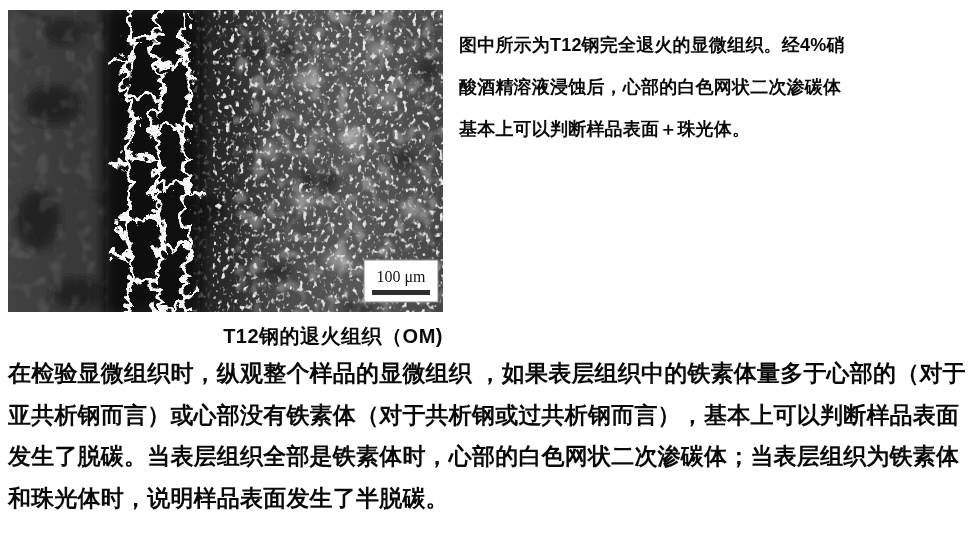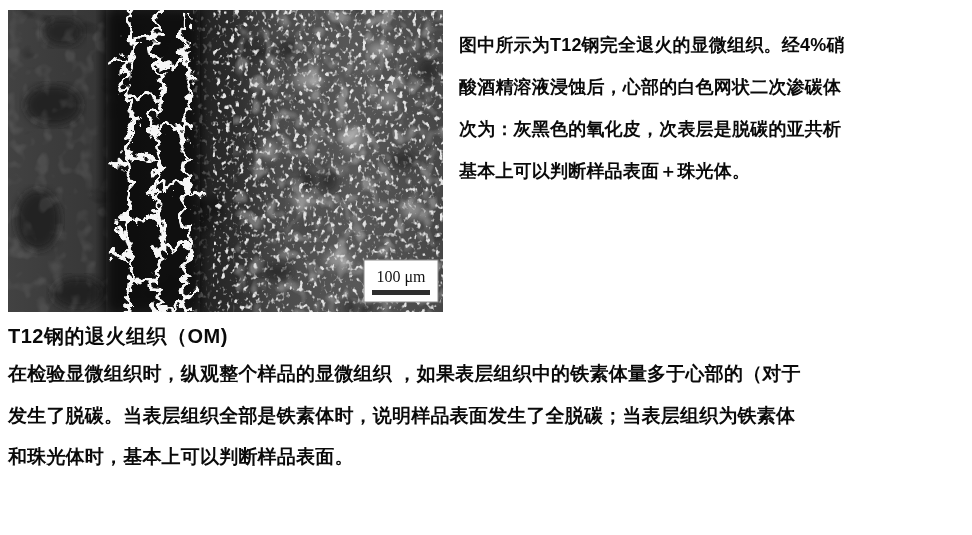--- a/index.html
+++ b/index.html
@@ -13,21 +13,21 @@
   }
   .page { position: absolute; inset: 0; background: #ffffff; }
 
   .figure-block {
     position: absolute; left: 8px; top: 10px; width: 435px;
   }
   .figure-block svg { display: block; }
   .figure-caption {
     margin-top: 11px;
     width: 100%;
-    text-align: left;
+    text-align: right;
     font-size: 20px;
     font-weight: 700;
     letter-spacing: 0.5px;
     white-space: nowrap;
   }
 
   .right-text {
     position: absolute; left: 459px; top: 24px; width: 512px;
   }
   .right-text .tline {
@@ -35,21 +35,21 @@
     font-weight: 700;
     line-height: 42px;
     white-space: nowrap;
     letter-spacing: 0.2px;
   }
 
   .bottom-text {
     position: absolute; left: 8px; top: 353px; width: 960px;
   }
   .bottom-text .tline {
-    font-size: 19px;
+    font-size: 23px;
     font-weight: 700;
     line-height: 41.5px;
     white-space: nowrap;
     letter-spacing: 0.2px;
   }
 </style>
 </head>
 <body>
 
 <div class="page">
@@ -186,23 +186,23 @@
         <rect x="364" y="280" width="58" height="5" fill="#2e2e2e"></rect>
       </g>
     </svg>
 
     <div class="figure-caption">T12钢的退火组织（OM)</div>
   </div>
 
   <div class="right-text">
     <div class="tline">图中所示为T12钢完全退火的显微组织。经4%硝</div>
     <div class="tline">酸酒精溶液浸蚀后，心部的白色网状二次渗碳体</div>
-    <div class="tline">次为：灰黑色的氧化皮，次表层是脱碳的亚共析</div>
     <div class="tline">基本上可以判断样品表面＋珠光体。</div>
   </div>
 
   <div class="bottom-text">
     <div class="tline">在检验显微组织时，纵观整个样品的显微组织 ，如果表层组织中的铁素体量多于心部的（对于</div>
-    <div class="tline">发生了脱碳。当表层组织全部是铁素体时，说明样品表面发生了全脱碳；当表层组织为铁素体</div>
-    <div class="tline">和珠光体时，基本上可以判断样品表面。</div>
+    <div class="tline">亚共析钢而言）或心部没有铁素体（对于共析钢或过共析钢而言），基本上可以判断样品表面</div>
+    <div class="tline">发生了脱碳。当表层组织全部是铁素体时，心部的白色网状二次渗碳体；当表层组织为铁素体</div>
+    <div class="tline">和珠光体时，说明样品表面发生了半脱碳。</div>
   </div>
 
 </div>
 
 </body></html>

